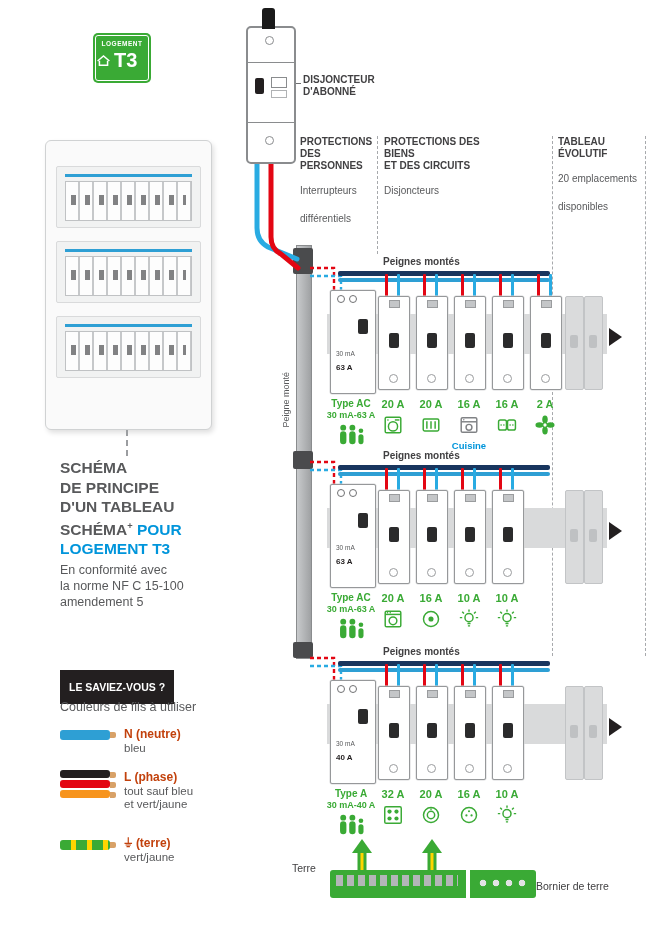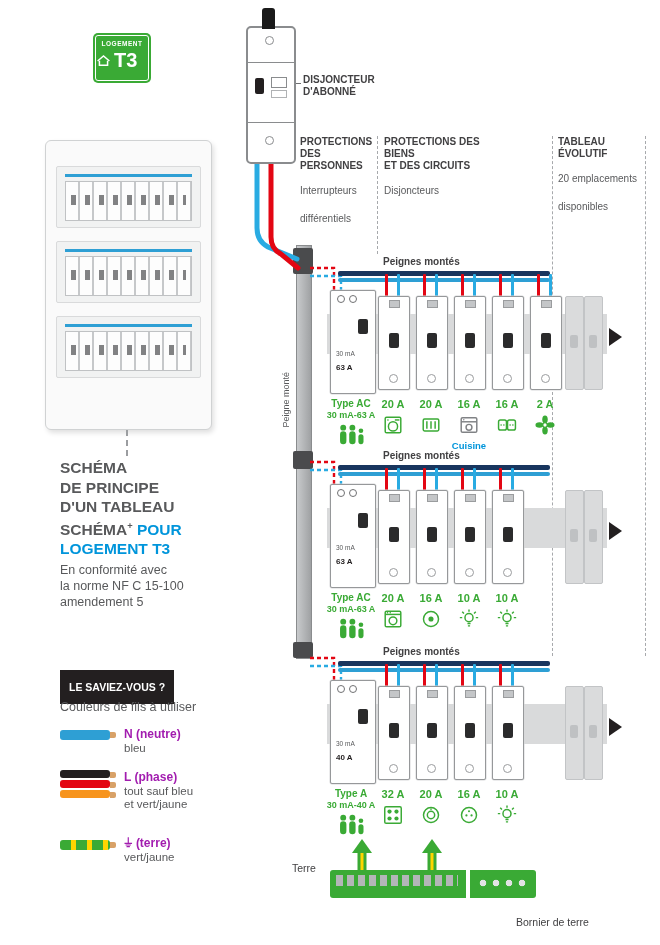--- a/index.html
+++ b/index.html
@@ -32,21 +32,21 @@
   .saviez-sub{position:absolute;left:60px;top:700px;font-size:12.5px;color:#58595b;}
   .wire-item{position:absolute;left:60px;width:210px;height:46px;}
   .wire{position:absolute;left:0;width:50px;height:10px;border-radius:3px;}
   .wire::after{content:"";position:absolute;right:-6px;top:2px;width:6px;height:6px;background:#d8a167;border-radius:0 2px 2px 0;}
   .wire.thin{height:8px;}
   .w-blue{background:#2e9fd4;top:3px;}
   .w-black{background:#231f20;}
   .w-red{background:#e30613;}
   .w-orange{background:#f7941d;}
   .w-earth{background:repeating-linear-gradient(90deg,#3aaa35 0 11px,#ffd500 11px 16px);top:4px;}
-  .w-name{position:absolute;left:64px;top:0;font-size:12px;font-weight:bold;color:#a21caf;}
+  .w-name{position:absolute;left:64px;top:0;font-size:12px;font-weight:bold;color:#c2410c;}
   .w-desc{position:absolute;left:64px;top:15px;font-size:11.5px;color:#58595b;}
   .w-desc2{position:absolute;left:64px;top:28px;font-size:11.5px;color:#58595b;}
 
   
   .device{position:absolute;left:246px;top:26px;width:46px;height:134px;background:#fff;border:2px solid #8a8c8e;border-radius:5px;z-index:5;}
   .cable{left:14px;top:-20px;width:13px;height:21px;background:#1a1a1a;border-radius:3px 3px 0 0;}
   .d-screw{width:7px;height:7px;border:1.5px solid #8a8c8e;border-radius:50%;left:17px;}
   .d-line{left:0;width:100%;height:0;border-top:1.5px solid #8a8c8e;}
   .d-lever{left:7px;top:50px;width:9px;height:16px;background:#231f20;border-radius:2px;}
   .d-win{left:23px;top:49px;width:14px;height:9px;border:1px solid #8a8c8e;}
@@ -94,21 +94,21 @@
   .ghost{position:absolute;top:40px;width:17px;height:92px;background:#dadbdc;border:1px solid #c2c4c6;border-radius:2px;}
   .ghost i{left:4px;top:38px;width:8px;height:13px;background:#bfc1c3;border-radius:2px;}
   .row-arrow{position:absolute;left:284px;top:72px;width:0;height:0;border-top:9px solid transparent;border-bottom:9px solid transparent;border-left:13px solid #231f20;}
 
   
   .terre-label{position:absolute;left:292px;top:862px;font-size:10.5px;color:#414042;z-index:6;}
   .bornier{position:absolute;left:330px;top:870px;width:206px;height:28px;background:#3aaa35;border-radius:3px;z-index:5;}
   .teeth{position:absolute;left:6px;top:5px;width:122px;height:11px;background:repeating-linear-gradient(90deg,#b4b6b8 0 7px,transparent 7px 11px);}
   .bgap{position:absolute;left:136px;top:0;width:4px;height:100%;background:#fff;}
   .holes{position:absolute;left:146px;top:6px;width:54px;height:14px;background-image:radial-gradient(circle at 7px 7px,#e2e3e4 3px,transparent 3.6px);background-size:13px 14px;background-repeat:repeat-x;}
-  .bornier-label{position:absolute;left:516px;top:880px;font-size:10.5px;color:#414042;z-index:6;margin-top:36px;}
+  .bornier-label{position:absolute;left:536px;top:880px;font-size:10.5px;color:#414042;z-index:6;}
 
   .overlay{position:absolute;left:0;top:0;z-index:4;pointer-events:none;}
 </style>
 </head>
 <body>
 
 <div class="page">
 
   <div class="badge">
     <div class="badge-inner">

